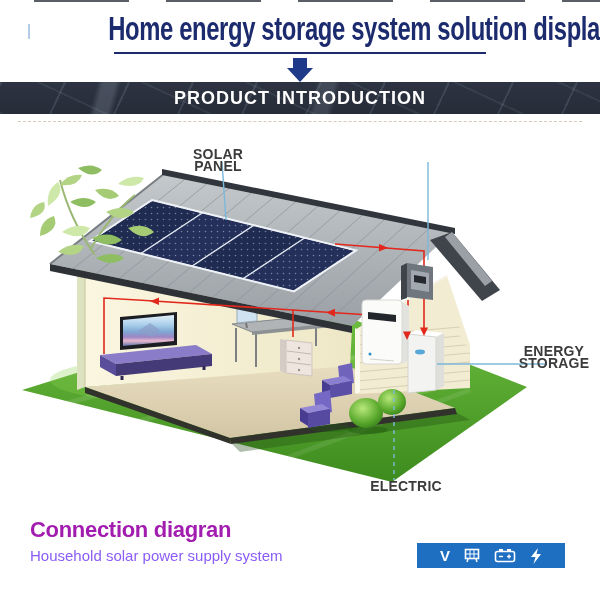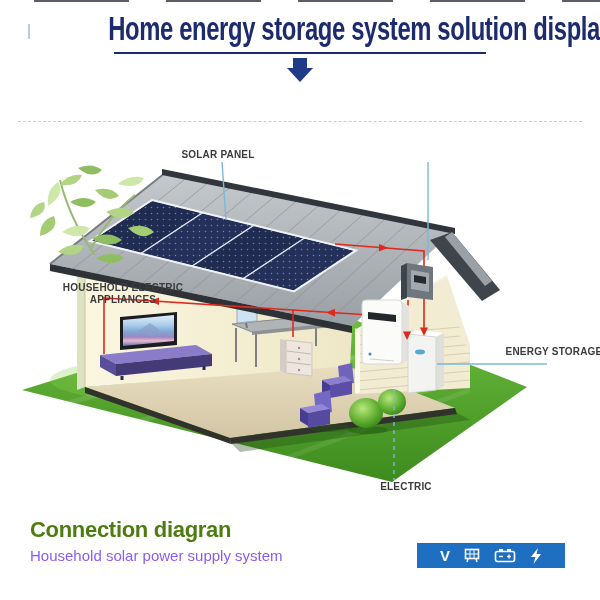--- a/index.html
+++ b/index.html
@@ -21,25 +21,25 @@
       linear-gradient(105deg,transparent 0 16%,rgba(185,195,215,.20) 17% 19%,transparent 20% 52%,rgba(185,195,215,.16) 53% 55%,transparent 56% 100%),
       repeating-linear-gradient(115deg,rgba(165,178,200,.16) 0 2px,transparent 2px 58px),
       repeating-linear-gradient(25deg,rgba(165,178,200,.10) 0 2px,transparent 2px 44px),
       linear-gradient(#2d3340,#262c38);
     display:flex;align-items:center;justify-content:center;}
   .banner span{font-size:18px;font-weight:bold;letter-spacing:1px;}
   .dash-divider{position:absolute;top:121px;left:18px;right:18px;height:0;
     border-top:1px dashed rgba(190,175,150,.65);}
   
   .scene{position:absolute;top:140px;left:0;width:600px;height:375px;}
-  .lbl{position:absolute;font-size:10px;font-weight:bold;color:#3b3b3b;
+  .lbl{position:absolute;font-size:14px;font-weight:bold;color:#3b3b3b;
     letter-spacing:.2px;text-align:center;line-height:11.5px;}
   
   .footer-heading{position:absolute;left:30px;top:517px;margin:0;font-size:22px;
-    font-weight:bold;color:#4d7c0f;letter-spacing:-0.3px;}
+    font-weight:bold;color:#a21caf;letter-spacing:-0.3px;}
   .footer-sub{position:absolute;left:30px;top:547px;margin:0;font-size:15px;color:#8b5cf6;}
   .icon-bar{position:absolute;left:417px;top:543px;width:148px;height:25px;background:#1e6ec2;
     display:flex;align-items:center;justify-content:center;gap:14px;}
   .icon-bar .vglyph{color:#fff;font-size:15px;font-weight:bold;line-height:1;}
   .icon-bar svg{display:block;}
 </style>
 </head>
 <body>
 
 <div class="page">
@@ -49,20 +49,23 @@
   <div class="side-tick right"></div>
 
   <h1 class="title"><span class="squeeze">Home energy storage system solution display</span></h1>
   <div class="title-underline"></div>
 
   <svg class="down-arrow" width="26" height="25">
     <rect x="6" y="0" width="14" height="10" fill="#203a8a"></rect>
     <polygon points="0,10 26,10 13,24" fill="#203a8a"></polygon>
   </svg>
 
+  <div class="banner">
+    <span>PRODUCT INTRODUCTION</span>
+  </div>
 
   <div class="dash-divider"></div>
 
   <svg class="scene" viewBox="0 0 600 375">
     <defs>
       <linearGradient id="grassGrad" x1="0" y1="180" x2="0" y2="345" gradientUnits="userSpaceOnUse">
         <stop offset="0" stop-color="#6cbc3e"></stop>
           <stop offset="1" stop-color="#3c8a1d"></stop>
       </linearGradient>
       <linearGradient id="wallGrad" x1="85" y1="0" x2="360" y2="0" gradientUnits="userSpaceOnUse">
@@ -276,24 +279,20 @@
 
     <g stroke="#7cb8da" stroke-width="1.4" fill="none">
       <line x1="222" y1="22" x2="226" y2="80"></line>
       <line x1="428" y1="22" x2="428" y2="120"></line>
       <line x1="437" y1="224" x2="547" y2="224"></line>
       <line x1="394" y1="250" x2="394" y2="340" stroke-dasharray="4 4"></line>
     </g>
   </svg>
 
   <div class="lbl" style="left:168px;top:149px;width:100px;">SOLAR PANEL</div>
-  <div class="lbl" style="left:58px;top:282px;width:130px;">
-    <div>HOUSEHOLD ELECTRIC</div>
-    <div>APPLIANCES</div>
-  </div>
   <div class="lbl" style="left:454px;top:346px;width:104px;margin-left:48px;">ENERGY STORAGE</div>
   <div class="lbl" style="left:370px;top:481px;width:72px;">ELECTRIC</div>
 
   <h2 class="footer-heading">Connection diagran</h2>
   <p class="footer-sub">Household solar power supply system</p>
 
   <div class="icon-bar">
     <span class="vglyph">V</span>
     <svg width="16" height="15">
       <rect x="1.5" y="1.5" width="13" height="9" fill="none" stroke="#fff" stroke-width="1.6"></rect>

